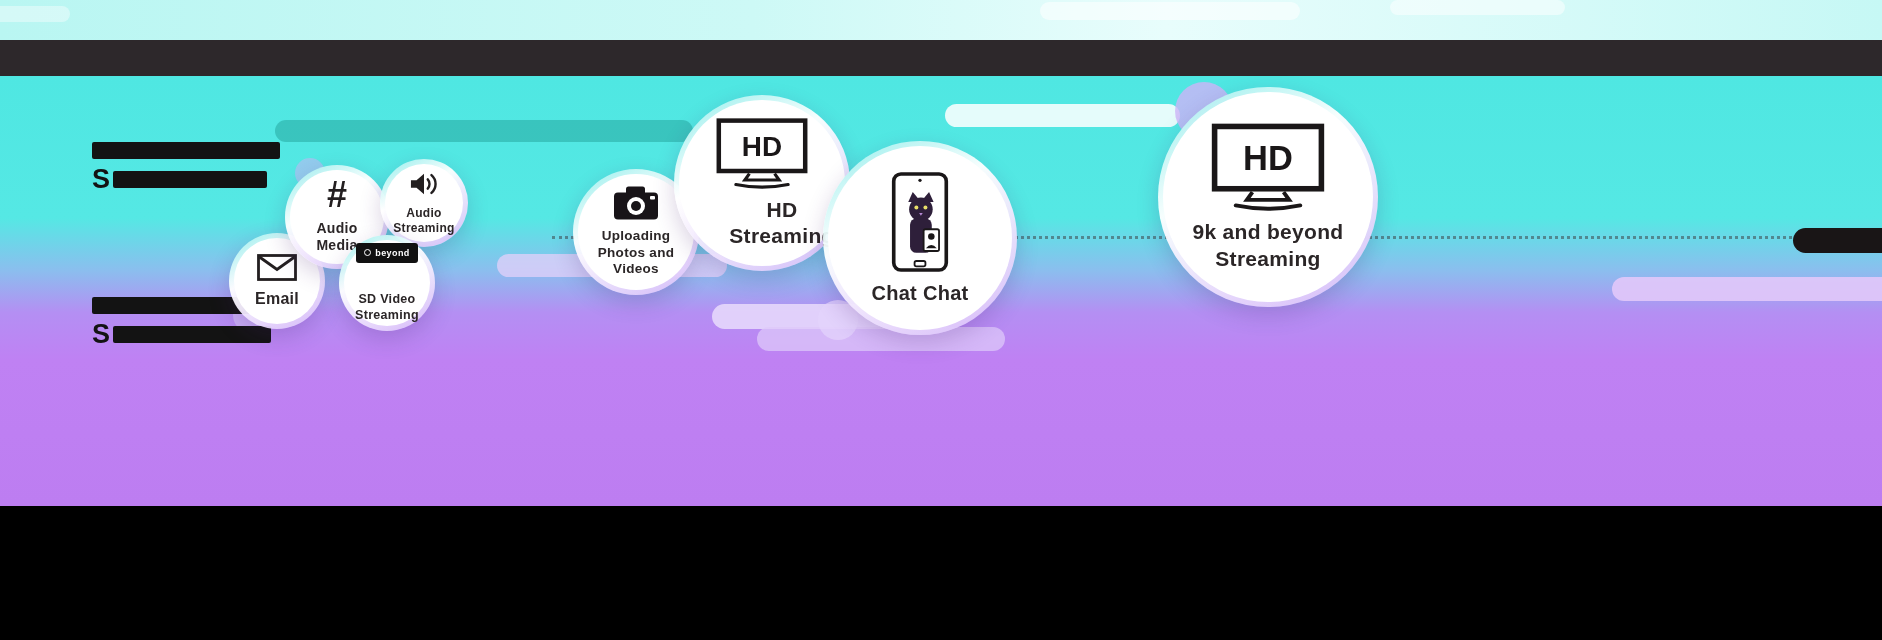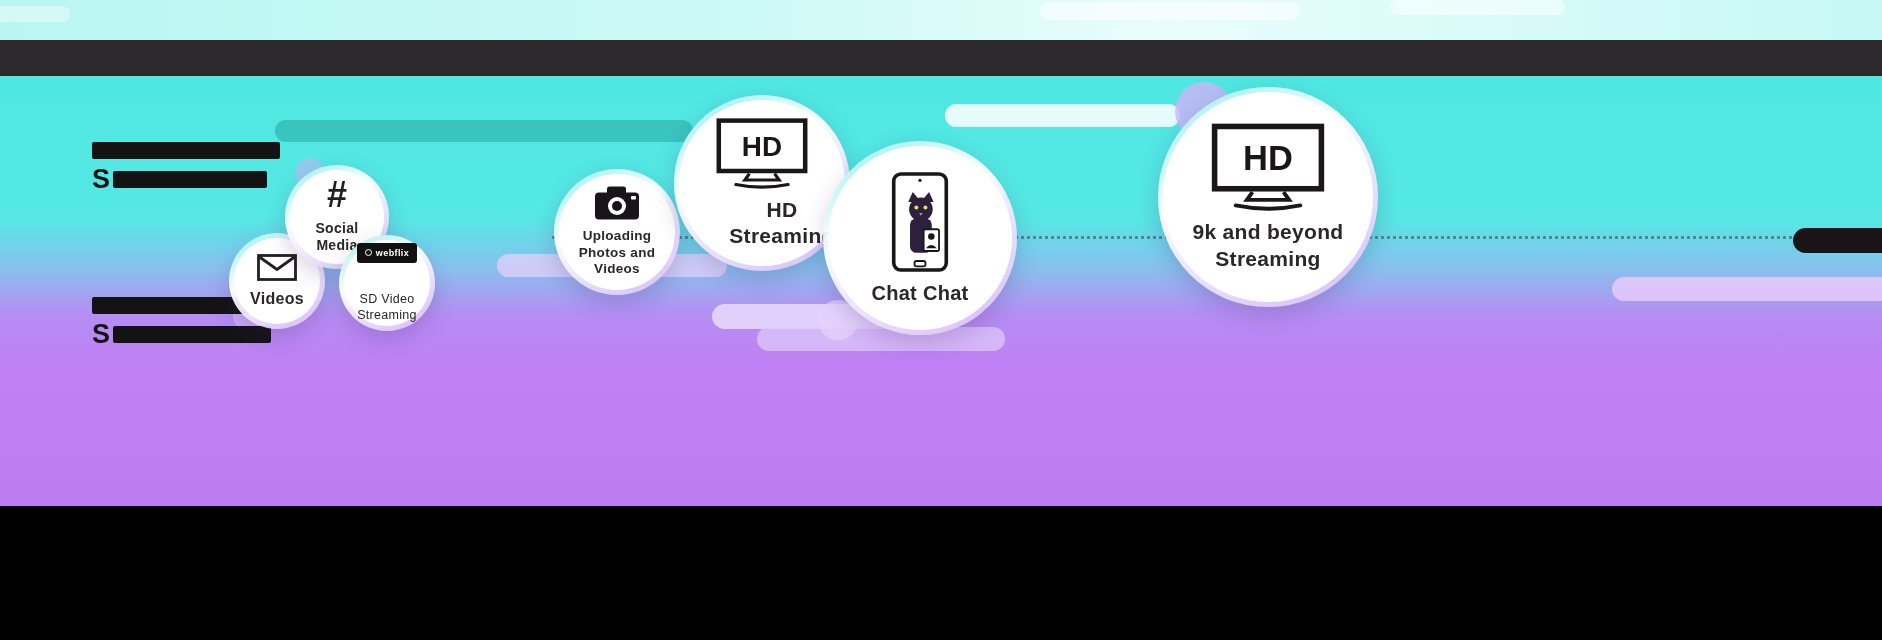--- a/index.html
+++ b/index.html
@@ -88,43 +88,55 @@
   </div>
 
   <div class="bubble" style="left:229px;top:233px;width:96px;height:96px;">
     <div class="bubble-inner">
       <span class="icon">
         <svg width="40" height="27" viewBox="0 0 40 27">
           <rect x="1.5" y="1.5" width="37" height="24" fill="none" stroke="#231f20" stroke-width="2.8"></rect>
           <path d="M2.5 3 L20 15.5 L37.5 3" fill="none" stroke="#231f20" stroke-width="2.8"></path>
         </svg>
       </span>
-      <span class="bubble-label" style="font-size:16px;max-width:80%;">Videos</span>
+      <span class="bubble-label" style="font-size:16px;max-width:80%;">Email</span>
     </div>
   </div>
 
   <div class="bubble" style="left:285px;top:165px;width:104px;height:104px;">
     <div class="bubble-inner">
       <span class="icon hashtag-glyph">#</span>
-      <span class="bubble-label" style="font-size:14px;max-width:62px;">Social Media</span>
-    </div>
-  </div>
-
+      <span class="bubble-label" style="font-size:14px;max-width:62px;">Audio Media</span>
+    </div>
+  </div>
+
+  <div class="bubble" style="left:380px;top:159px;width:88px;height:88px;">
+    <div class="bubble-inner">
+      <span class="icon">
+        <svg width="32" height="28" viewBox="0 0 34 30">
+          <path d="M3 11 h6 l8 -7 v22 l-8 -7 h-6 z" fill="#231f20"></path>
+          <path d="M21 10 a7.5 7.5 0 0 1 0 10" fill="none" stroke="#231f20" stroke-width="2.6" stroke-linecap="round"></path>
+          <path d="M25 5.5 a12.5 12.5 0 0 1 0 19" fill="none" stroke="#231f20" stroke-width="2.6" stroke-linecap="round"></path>
+        </svg>
+      </span>
+      <span class="bubble-label" style="font-size:12px;max-width:64px;">Audio Streaming</span>
+    </div>
+  </div>
 
   <div class="bubble" style="left:339px;top:235px;width:96px;height:96px;">
     <div class="bubble-inner">
       <span class="icon webflix-badge">
         <span class="webflix-dot"></span>
-        <span>webflix</span>
-      </span>
-      <span class="bubble-label" style="font-size:12.5px;font-weight:400;max-width:66px;margin-top:21px;">SD Video Streaming</span>
-    </div>
-  </div>
-
-  <div class="bubble" style="left:554px;top:169px;width:126px;height:126px;">
+        <span>beyond</span>
+      </span>
+      <span class="bubble-label" style="font-size:12.5px;font-weight:700;max-width:66px;margin-top:21px;">SD Video Streaming</span>
+    </div>
+  </div>
+
+  <div class="bubble" style="left:573px;top:169px;width:126px;height:126px;">
     <div class="bubble-inner">
       <span class="icon">
         <svg width="46" height="34" viewBox="0 0 46 34">
           <rect x="13" y="0.5" width="19" height="10" rx="2.5" fill="#181418"></rect>
           <rect x="1" y="6.5" width="44" height="27" rx="4" fill="#181418"></rect>
           <circle cx="23" cy="20" r="9" fill="#ffffff"></circle>
           <circle cx="23" cy="20" r="5" fill="#181418"></circle>
           <rect x="37" y="10" width="5" height="3.5" rx="1" fill="#ffffff"></rect>
         </svg>
       </span>

